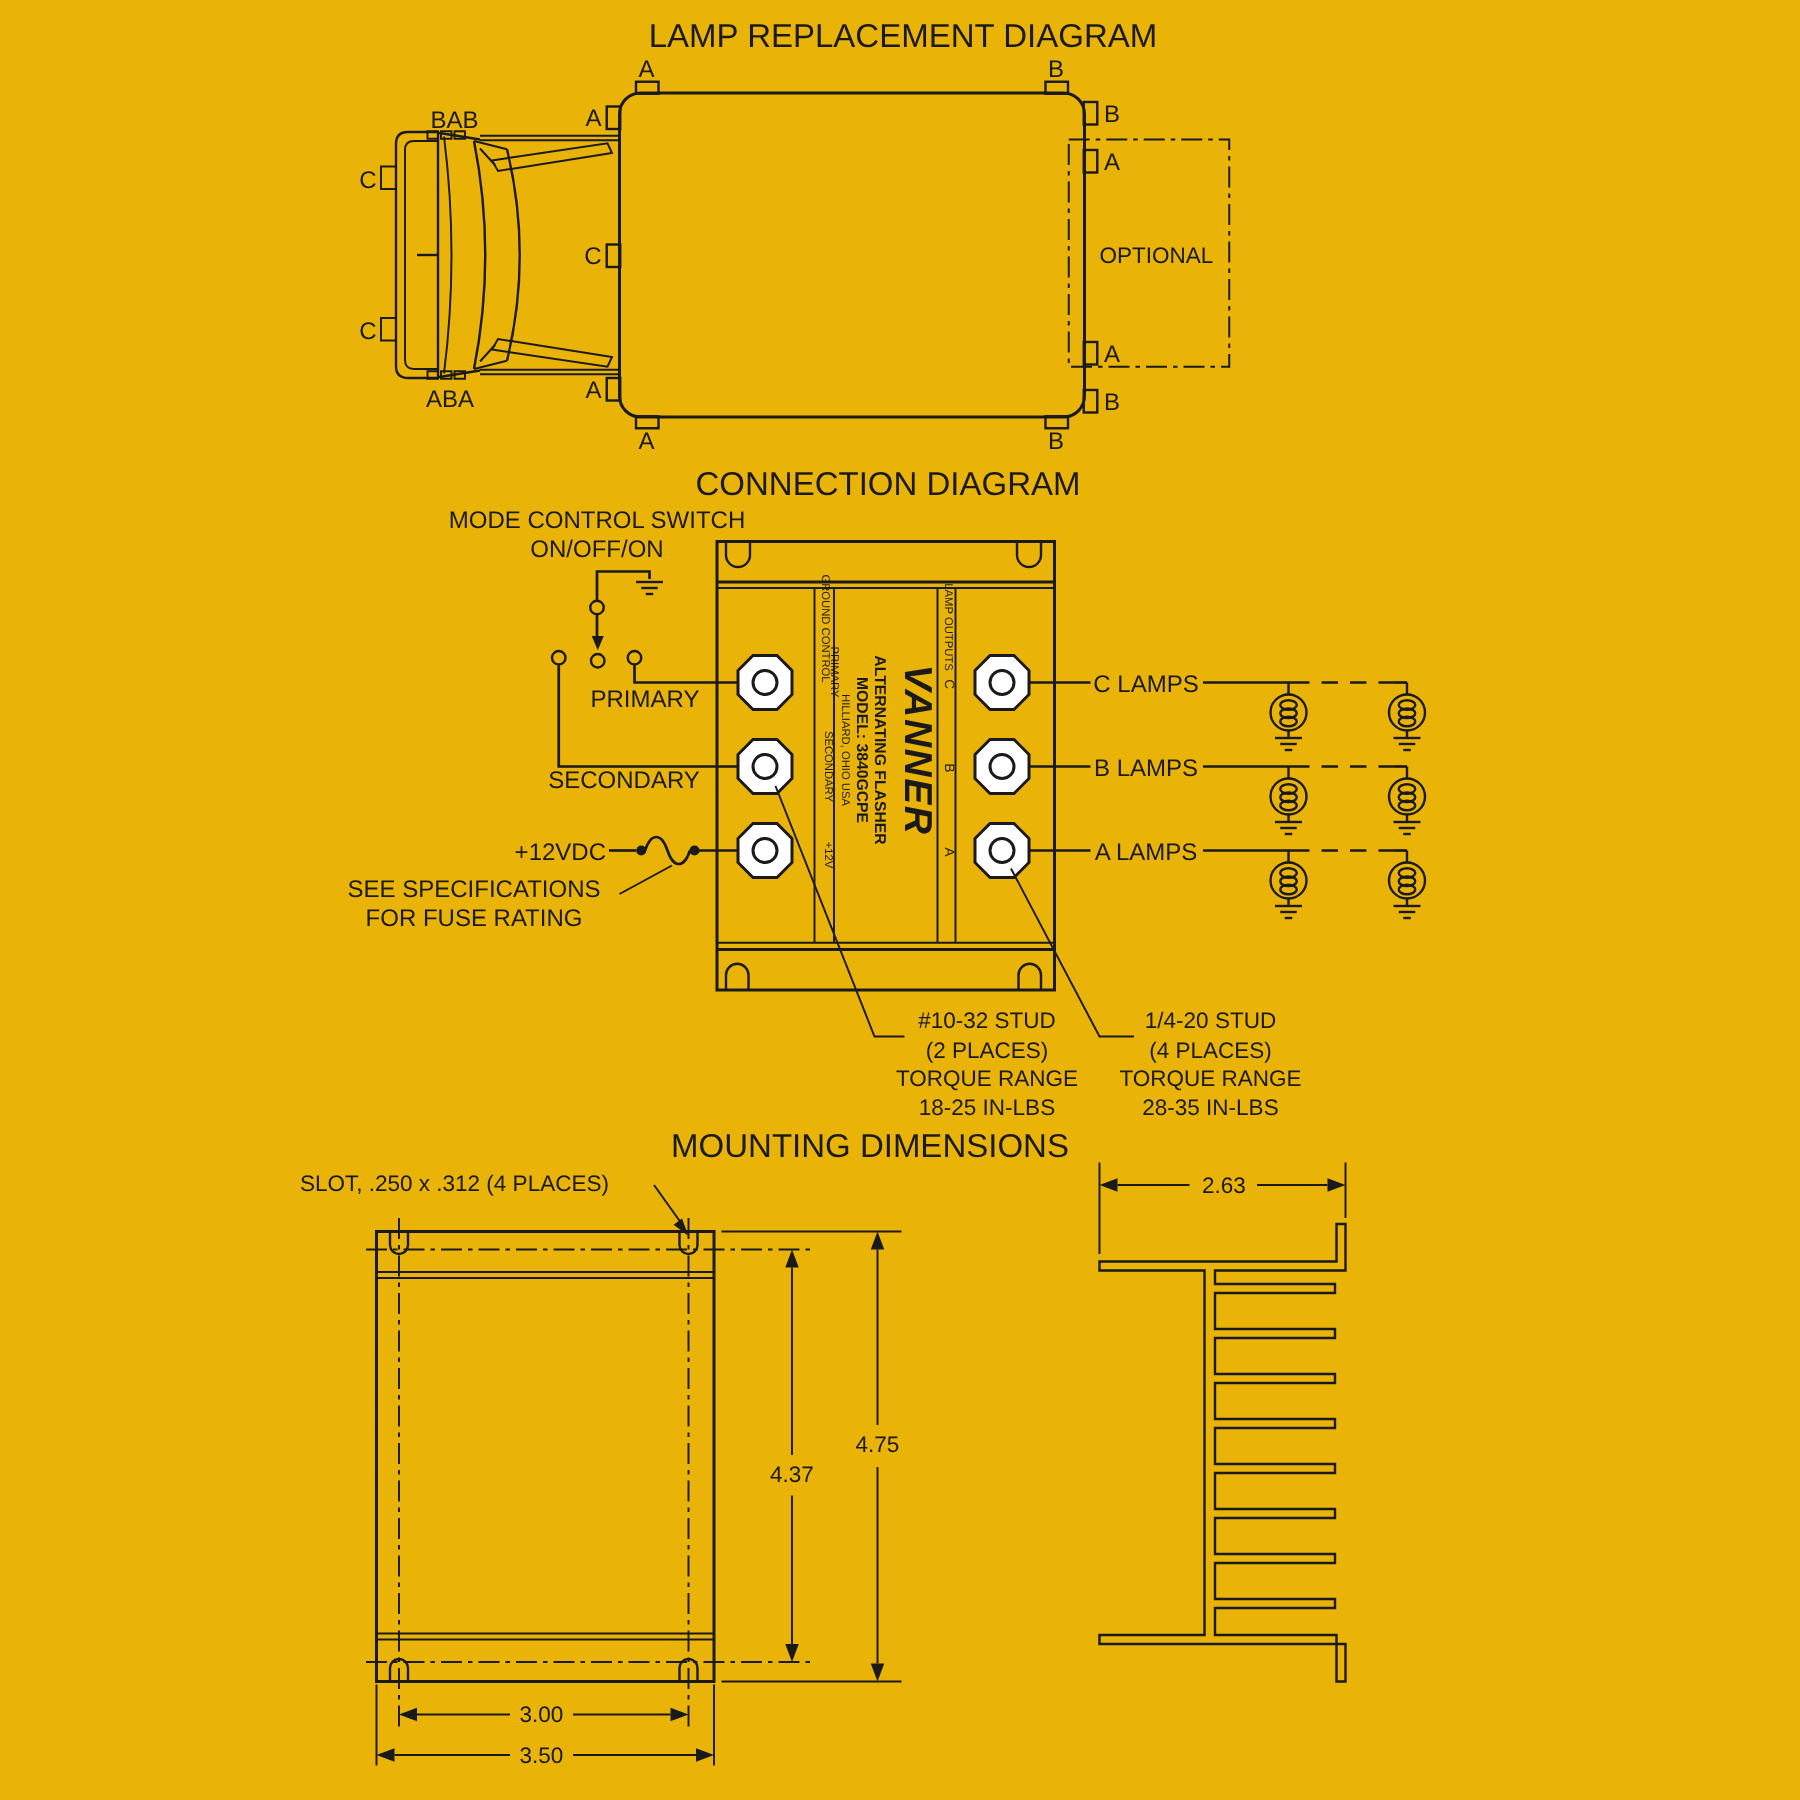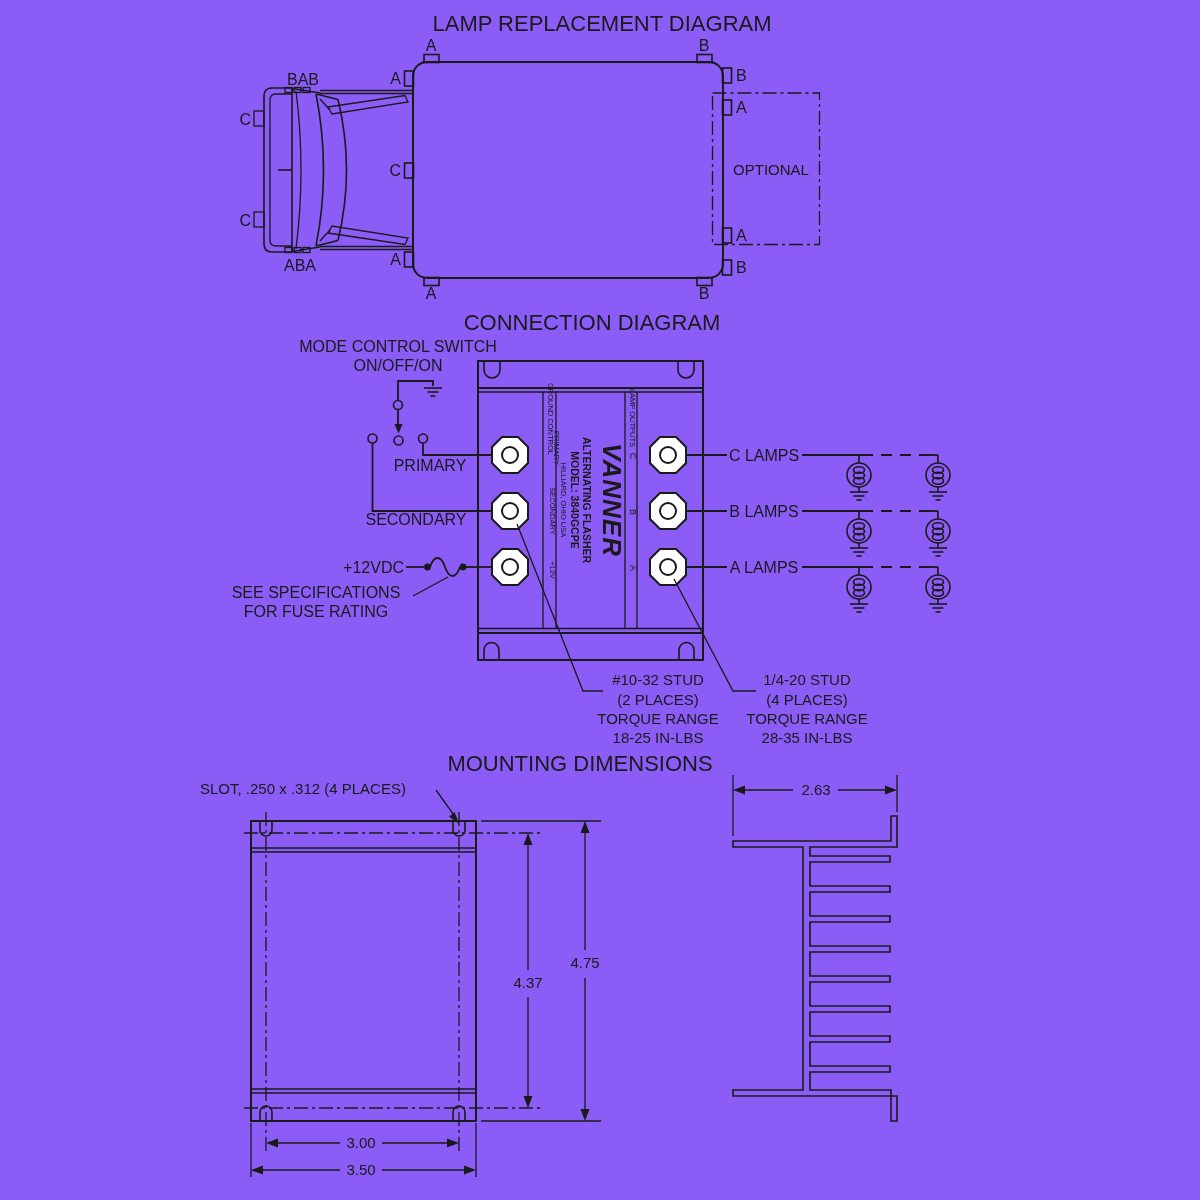--- a/index.html
+++ b/index.html
@@ -1,16 +1,16 @@
 <!DOCTYPE html>
 <html><head>
 <meta charset="utf-8">
 <style>
   html,body{margin:0;padding:0;background:#ffffff;}
-  .sheet{width:1200px;height:1200px;background:#8b5cf6;position:relative;font-family:"Liberation Sans",sans-serif;}
+  .sheet{width:1200px;height:1200px;background:#eab308;position:relative;font-family:"Liberation Sans",sans-serif;}
   svg{display:block;}
   svg text{fill:#1a1a1a;font-family:"Liberation Sans",sans-serif;}
   .tm{text-anchor:middle}.ts{text-anchor:start}.te{text-anchor:end}
   .f22{font-size:22px}
   .f16{font-size:16px}
   .f15{font-size:15px}
   .f9{font-size:9px}
   .f7{font-size:7.5px}
   .f10b{font-size:10.5px;font-weight:bold}
   .brand{font-size:26px;font-weight:bold;font-style:italic;letter-spacing:1px}

